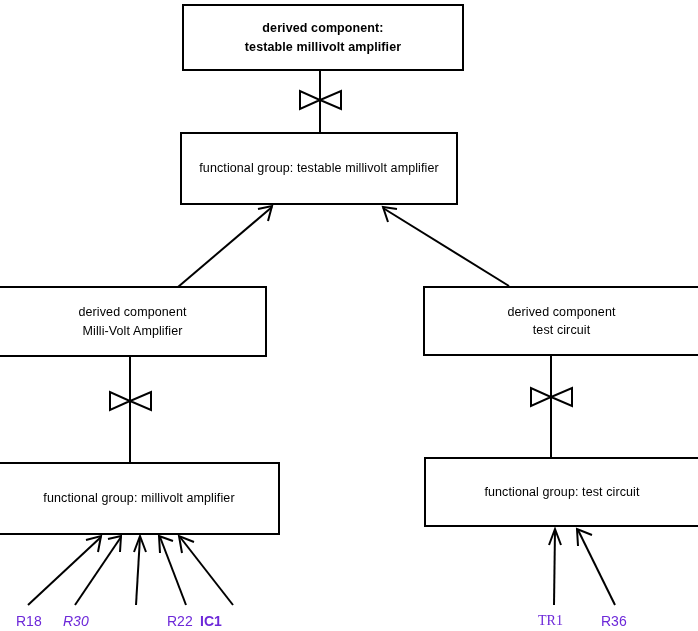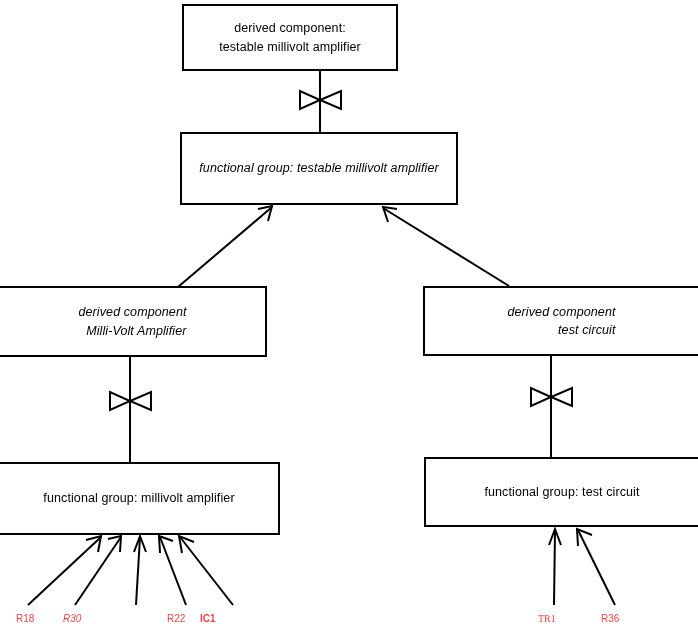--- a/index.html
+++ b/index.html
@@ -31,36 +31,35 @@
   }
   .node-label {
     font-size: 12.5px;
     line-height: 1.45;
     color: #000000;
     white-space: pre-line;
     text-align: center;
     letter-spacing: 0.1px;
   }
   .node-label.left-align {
-    text-align: right;
-    font-style: italic;
+    text-align: center;
   }
   .edge-layer {
     position: absolute;
     left: 0;
     top: 0;
     width: 698px;
     height: 631px;
     z-index: 1;
     pointer-events: none;
   }
   .leaf-label {
     position: absolute;
-    font-size: 10px;
-    color: #ef4444;
+    font-size: 14px;
+    color: #6d28d9;
     white-space: nowrap;
     z-index: 3;
   }
 </style>
 </head>
 <body>
 
 <div id="diagram-root">
 
   <svg class="edge-layer" viewBox="0 0 698 631" width="698" height="631" xmlns="http://www.w3.org/2000/svg">
@@ -117,26 +116,26 @@
     <g>
       <line x1="554" y1="605" x2="555" y2="530" stroke="#000" stroke-width="2"></line>
       <polyline points="549,545 555,529 561,545" fill="none" stroke="#000" stroke-width="2"></polyline>
     </g>
     <g>
       <line x1="615" y1="605" x2="578" y2="530" stroke="#000" stroke-width="2"></line>
       <polyline points="578,546 577,529 592,535" fill="none" stroke="#000" stroke-width="2"></polyline>
     </g>
   </svg>
 
-  <div class="node-box" style="left:182px; top:4px; width:216px; height:67px;">
+  <div class="node-box" style="left:182px; top:4px; width:282px; height:67px;font-weight:bold;">
     <div class="node-label">derived component:
 testable millivolt amplifier</div>
   </div>
 
-  <div class="node-box" style="left:180px; top:132px; width:278px; height:73px;font-style:italic;">
+  <div class="node-box" style="left:180px; top:132px; width:278px; height:73px;">
     <div class="node-label">functional group: testable millivolt amplifier</div>
   </div>
 
   <div class="node-box" style="left:-2px; top:286px; width:269px; height:71px;">
     <div class="node-label left-align">derived component
 Milli-Volt Amplifier</div>
   </div>
 
   <div class="node-box" style="left:423px; top:286px; width:277px; height:70px;">
     <div class="node-label left-align">derived component

